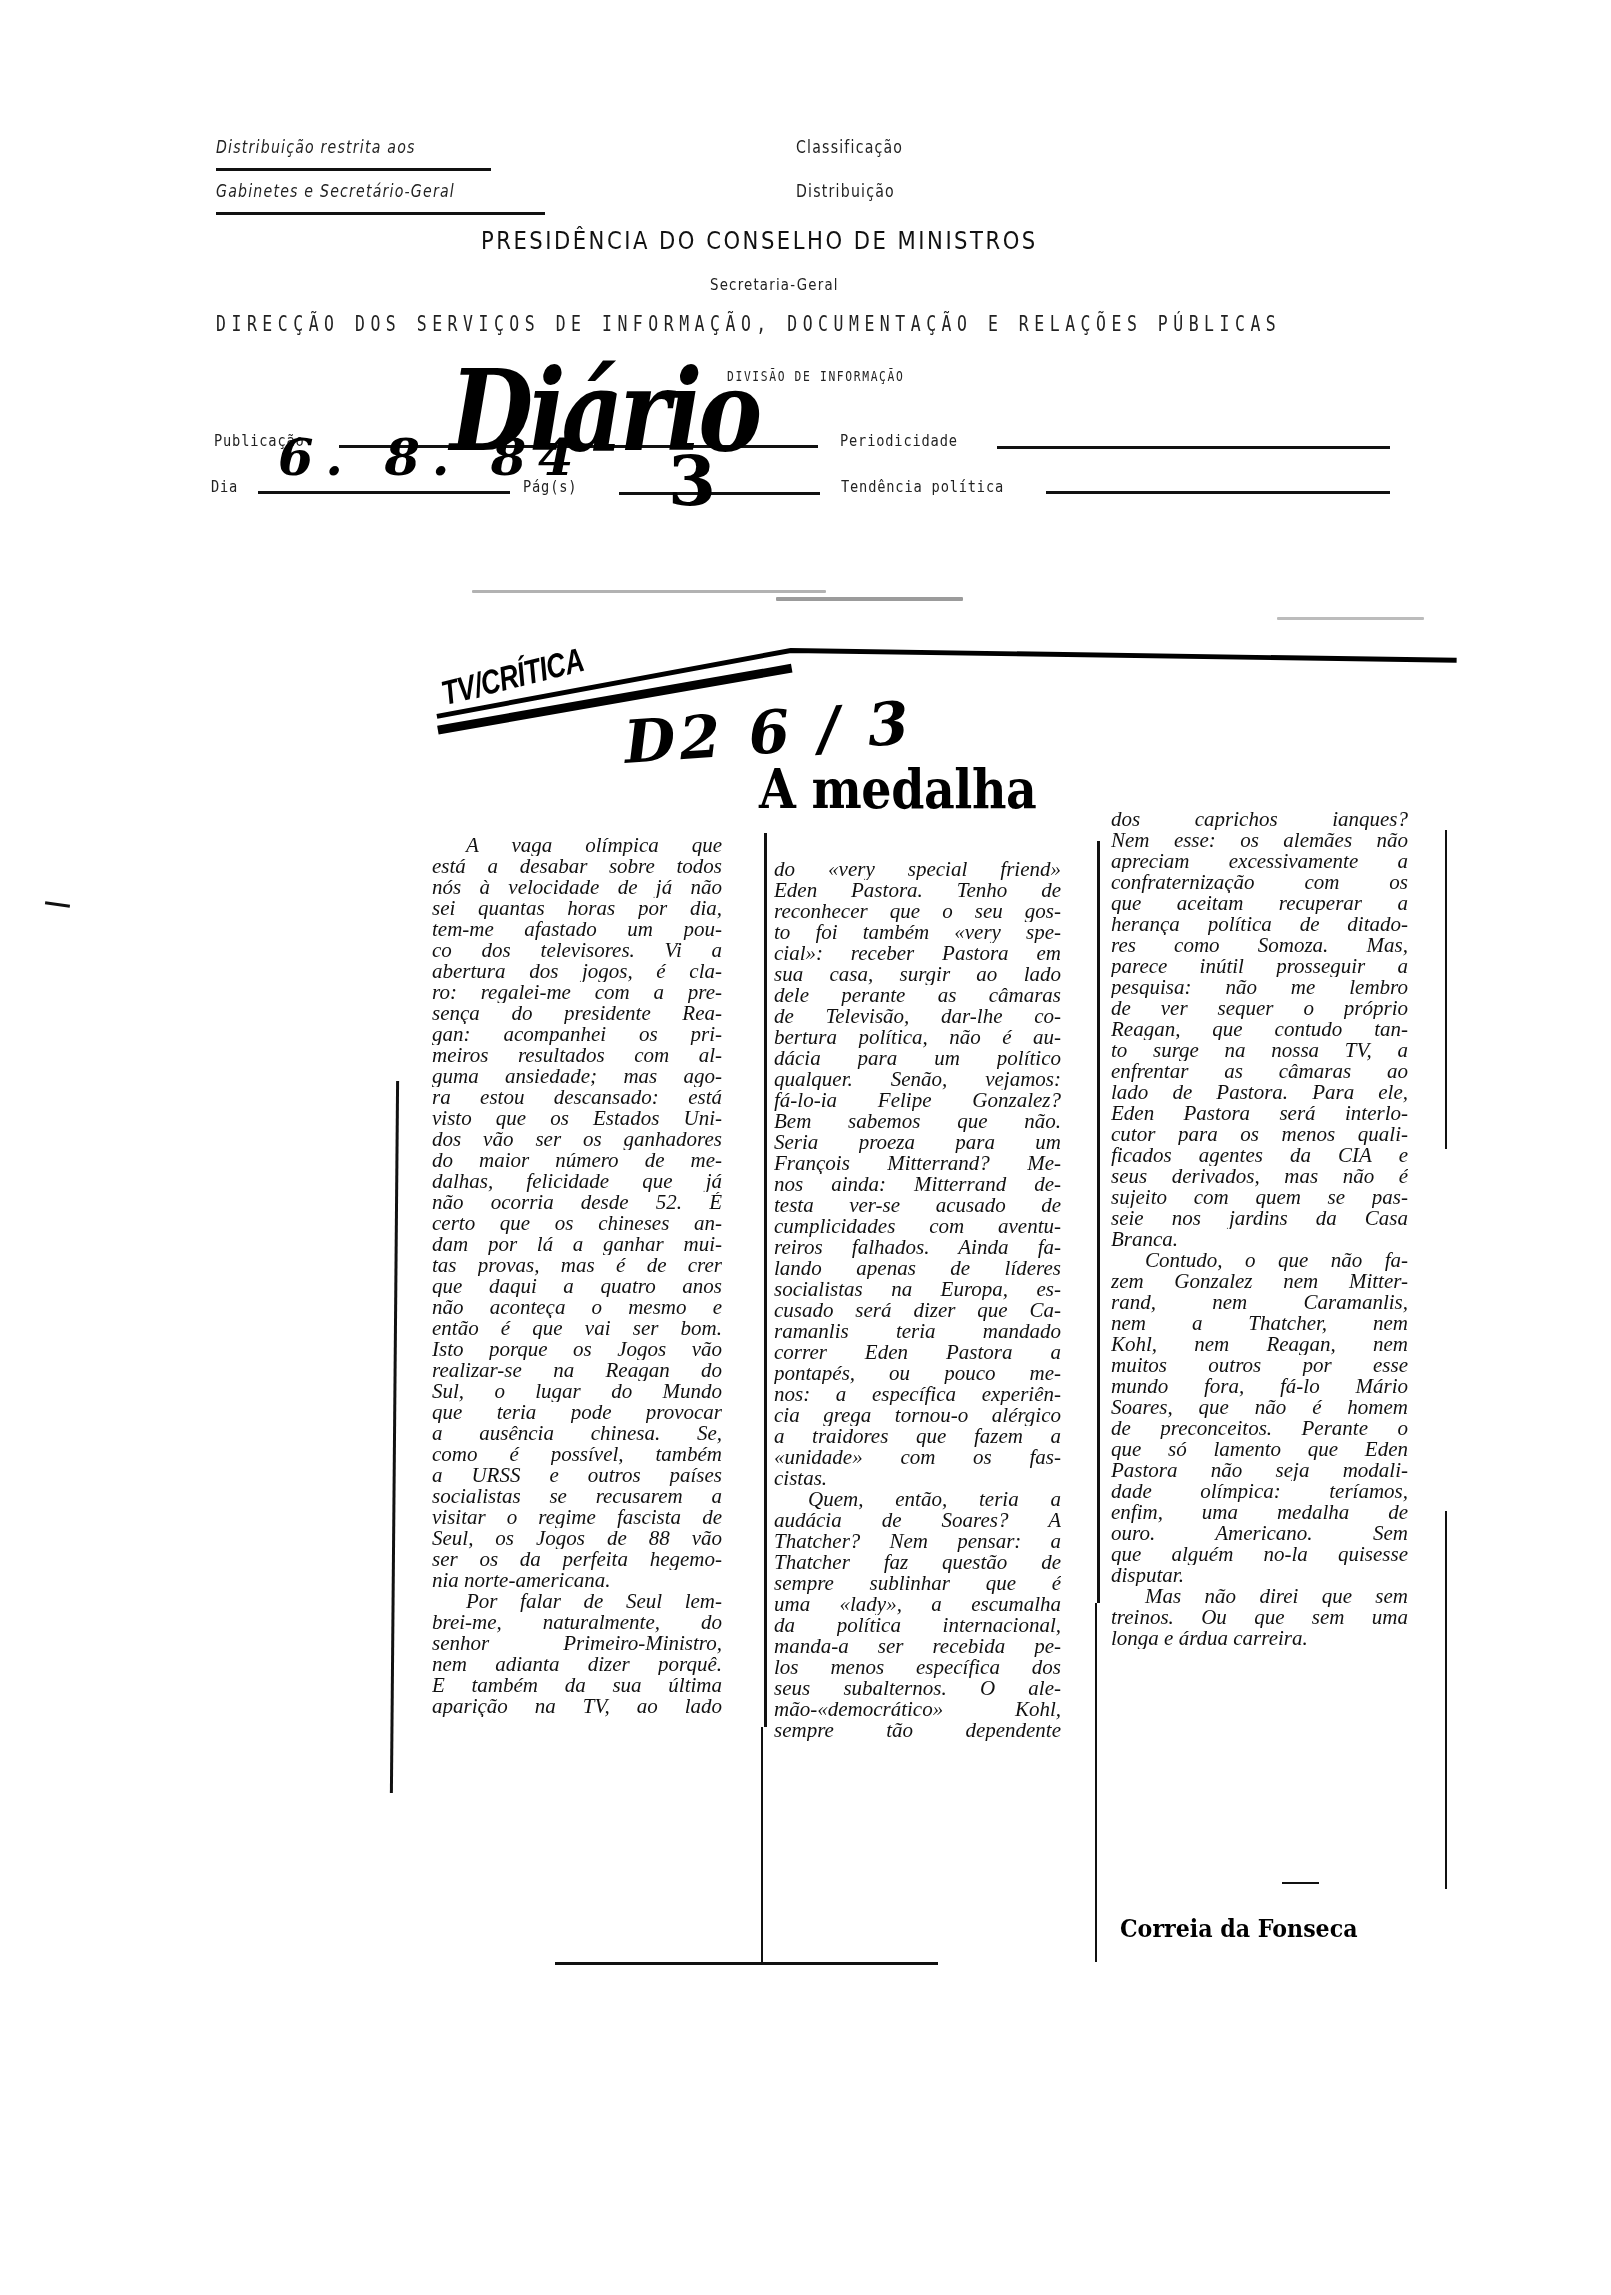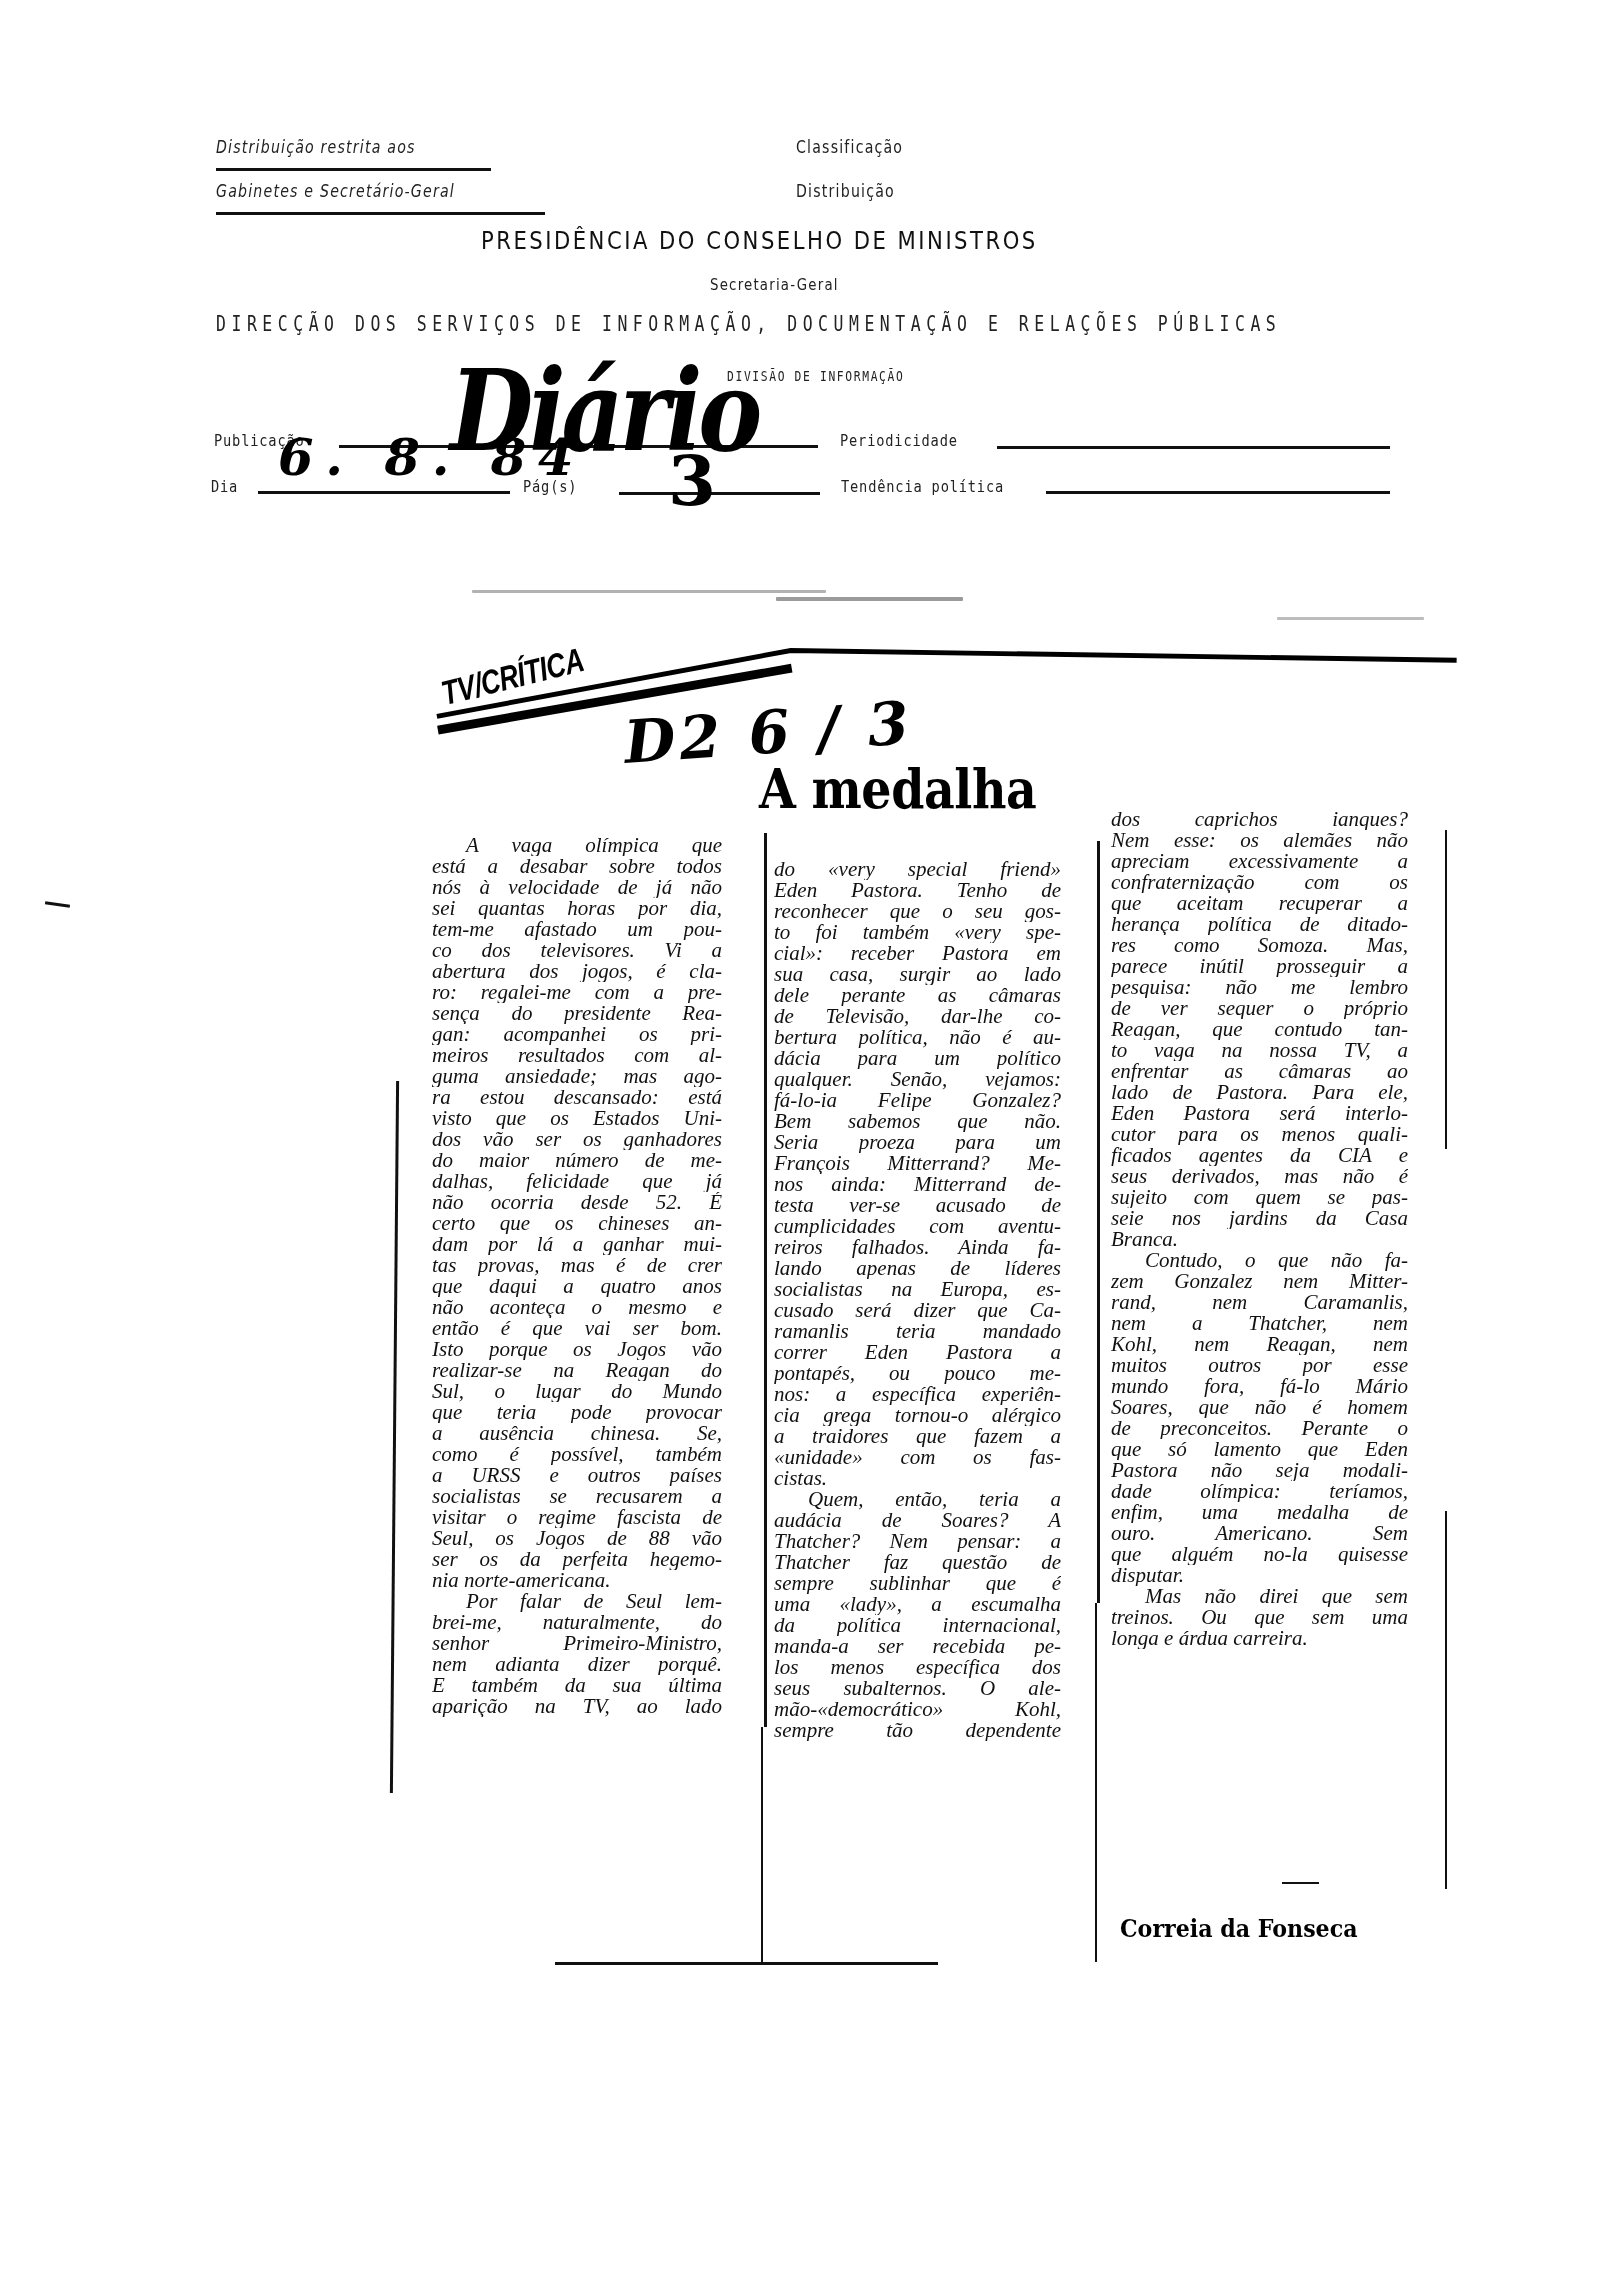--- a/index.html
+++ b/index.html
@@ -168,21 +168,21 @@
     <span class="col-line">Nem esse: os alemães não</span>
     <span class="col-line">apreciam excessivamente a</span>
     <span class="col-line">confraternização com os</span>
     <span class="col-line">que aceitam recuperar a</span>
     <span class="col-line">herança política de ditado-</span>
     <span class="col-line">res como Somoza. Mas,</span>
     <span class="col-line">parece inútil prosseguir a</span>
     <span class="col-line">pesquisa: não me lembro</span>
     <span class="col-line">de ver sequer o próprio</span>
     <span class="col-line">Reagan, que contudo tan-</span>
-    <span class="col-line">to vaga na nossa TV, a</span>
+    <span class="col-line">to surge na nossa TV, a</span>
     <span class="col-line">enfrentar as câmaras ao</span>
     <span class="col-line">lado de Pastora. Para ele,</span>
     <span class="col-line">Eden Pastora será interlo-</span>
     <span class="col-line">cutor para os menos quali-</span>
     <span class="col-line">ficados agentes da CIA e</span>
     <span class="col-line">seus derivados, mas não é</span>
     <span class="col-line">sujeito com quem se pas-</span>
     <span class="col-line">seie nos jardins da Casa</span>
     <span class="col-line last">Branca.</span>
     <span class="col-line ind">Contudo, o que não fa-</span>

